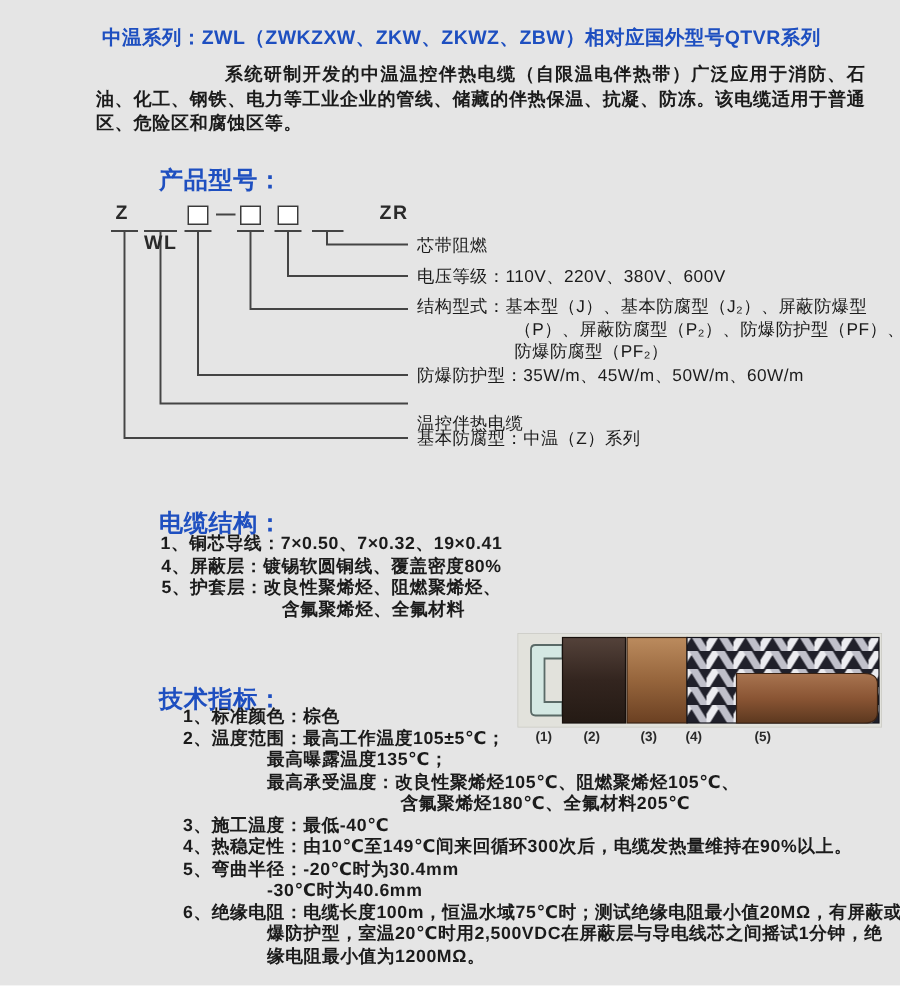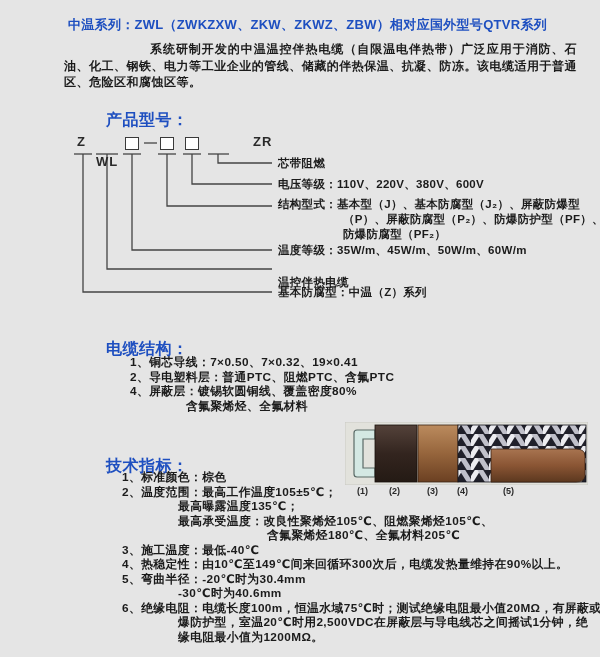--- a/index.html
+++ b/index.html
@@ -21,34 +21,34 @@
   .diagram{position:absolute;left:68px;top:133px;width:525px;height:200px;}
   .dlines{position:absolute;left:0;top:0;}
   .code{position:absolute;top:1px;font-size:13px;font-weight:bold;color:#2a2a2a;letter-spacing:1px;}
   .code-z{left:9px;}
   .code-wl{left:28px;margin-top:20px;}
   .code-zr{left:141px;margin-left:44px;}
   .cbox{position:absolute;top:4px;width:12px;height:11px;border:1.5px solid #3a3a3a;background:#fff;}
   .b1{left:57px;}
   .b2{left:92px;}
   .b3{left:117px;}
-  .dlabel{position:absolute;left:210px;font-size:11.5px;font-weight:bold;color:#1b1b1b;
+  .dlabel{position:absolute;left:210px;font-size:11.5px;font-weight:normal;color:#1b1b1b;
           letter-spacing:0.3px;white-space:nowrap;}
   .l-core{top:23px;}
   .l-volt{top:44px;}
   .l-str1{top:64px;}
   .l-str2{top:79px;left:275px;}
   .l-str3{top:94px;left:275px;}
   .l-power{top:110px;}
   .l-ctype{top:142px;}
   .l-tgrade{top:152px;}
 
   
   .tlist{position:absolute;font-size:11.8px;font-weight:bold;color:#1b1b1b;letter-spacing:0.4px;}
-  .structure-list{left:130px;top:355px;}
+  .structure-list{left:107px;top:355px;text-align:center;}
   .spec-list{left:122px;top:470px;}
   .row{line-height:14.5px;white-space:nowrap;}
   .indent-a{margin-left:56px;}
   .indent-b{margin-left:145px;}
 
   
   .figure{position:absolute;left:345px;top:422px;width:243px;height:78px;}
   .flabel{position:absolute;top:64px;font-size:9px;font-weight:bold;color:#2a2a2a;}
   .f1{left:12px;} .f2{left:44px;} .f3{left:82px;} .f4{left:112px;} .f5{left:158px;}
 </style>
@@ -89,31 +89,31 @@
     <span class="cbox b1"></span>
     <span class="cbox b2"></span>
     <span class="cbox b3"></span>
     <span class="code code-zr">ZR</span>
 
     <div class="dlabel l-core">芯带阻燃</div>
     <div class="dlabel l-volt">电压等级：110V、220V、380V、600V</div>
     <div class="dlabel l-str1">结构型式：基本型（J）、基本防腐型（J₂）、屏蔽防爆型</div>
     <div class="dlabel l-str2">（P）、屏蔽防腐型（P₂）、防爆防护型（PF）、</div>
     <div class="dlabel l-str3">防爆防腐型（PF₂）</div>
-    <div class="dlabel l-power">温度等级：35W/m、45W/m、50W/m、60W/m</div>
+    <div class="dlabel l-power">防爆防护型：35W/m、45W/m、50W/m、60W/m</div>
     <div class="dlabel l-ctype">温控伴热电缆</div>
     <div class="dlabel l-tgrade">基本防腐型：中温（Z）系列</div>
   </div>
 
   <div class="sec-heading h-structure">电缆结构：</div>
 
   <div class="tlist structure-list">
     <div class="row">1、铜芯导线：7×0.50、7×0.32、19×0.41</div>
-    <div class="row">2、导电塑料层：普通PTC、阻燃PTC、含氟PTC</div>
     <div class="row">4、屏蔽层：镀锡软圆铜线、覆盖密度80%</div>
+    <div class="row">5、护套层：改良性聚烯烃、阻燃聚烯烃、</div>
     <div class="row indent-a">含氟聚烯烃、全氟材料</div>
   </div>
 
   <div class="figure">
     <svg width="243" height="63" viewBox="0 0 243 63">
       <defs>
         <linearGradient id="g2" x1="0" y1="0" x2="0" y2="1">
           <stop offset="0" stop-color="#54423a"></stop>
             <stop offset="0.5" stop-color="#33251f"></stop>
             <stop offset="1" stop-color="#241a14"></stop>

